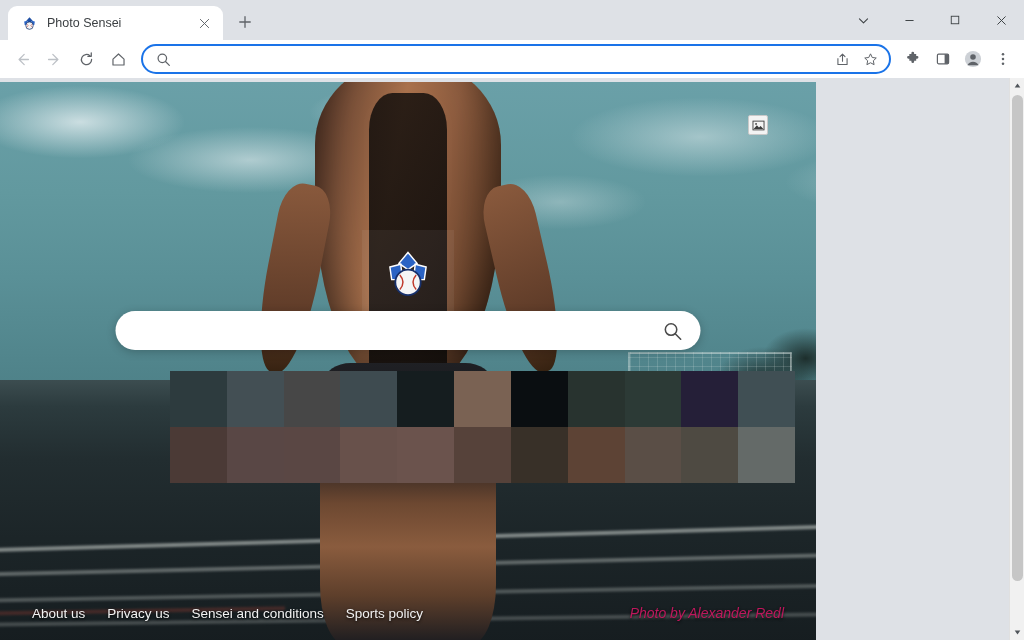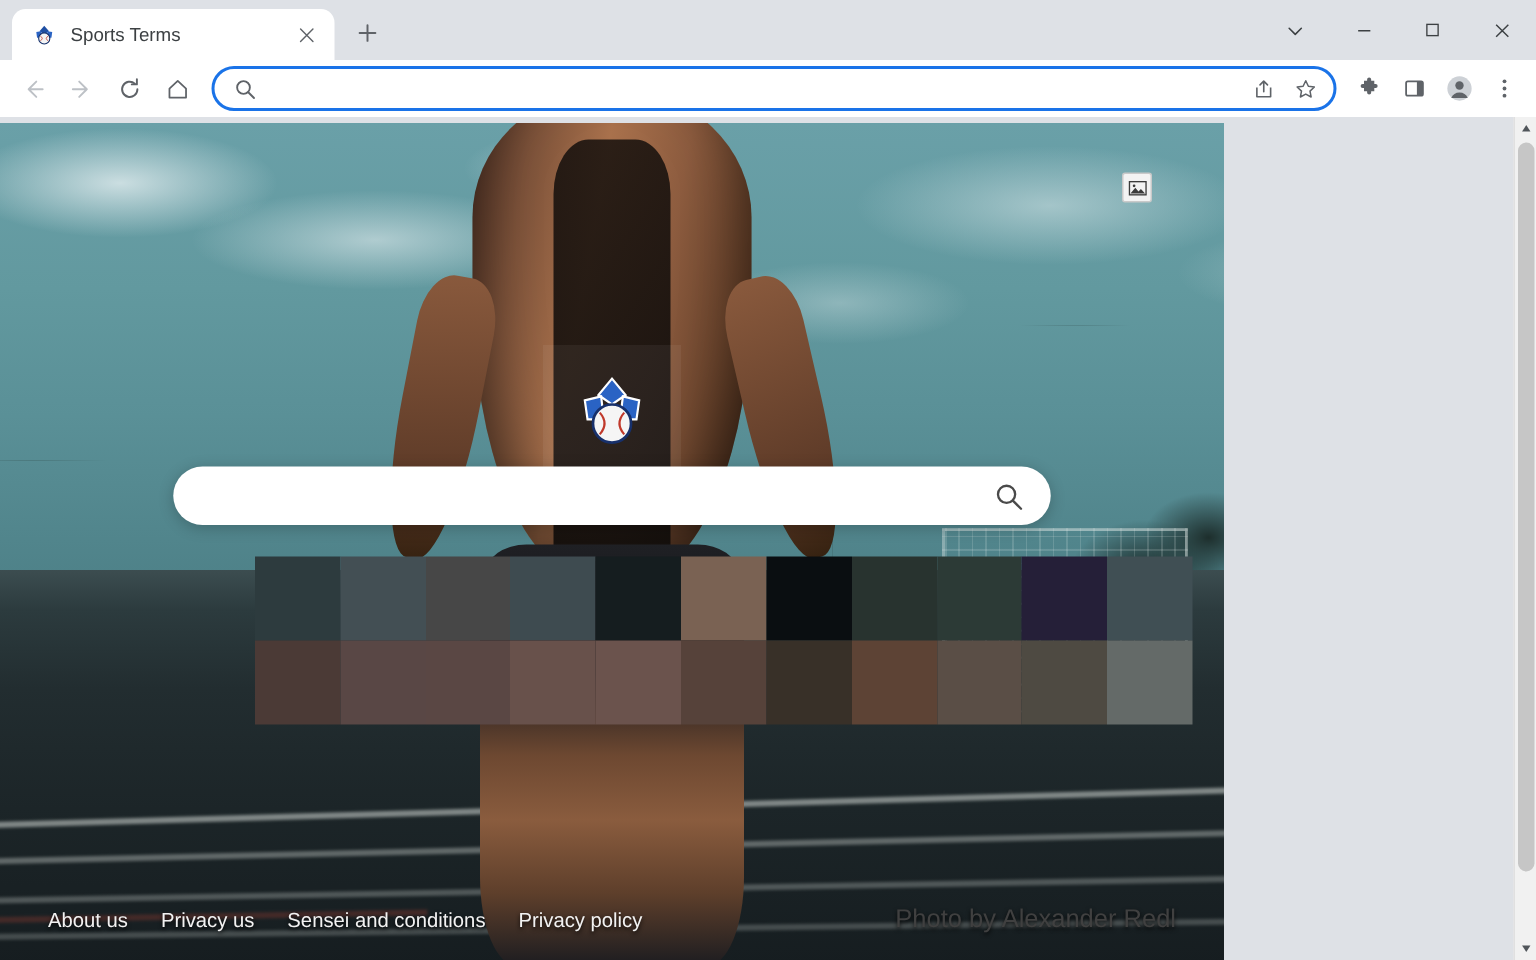--- a/index.html
+++ b/index.html
@@ -226,22 +226,22 @@
     height: 62px; display: flex; align-items: center;
     padding: 0 32px; justify-content: space-between;
   }
   .footer-links { display: flex; gap: 22px; }
   .footer-links a {
     color: #f2f2f2; font-size: 13.5px; text-decoration: none;
     text-shadow: 0 1px 3px rgba(0,0,0,.85);
     white-space: nowrap;
   }
   .footer-credit {
-    color: #404040; font-size: 17px;
-    text-shadow: 0 1px 3px rgba(0,0,0,.85); white-space: nowrap;
+    color: #be185d; font-size: 14px;
+    text-shadow: 0 1px 3px rgba(0,0,0,.85); white-space: nowrap; font-style: italic;
   }
 
   
   .scrollbar {
     position: absolute; right: 0; top: 78px; width: 15px; height: 562px;
     background: #f1f1f1; border-left: 1px solid #e0e0e0;
   }
   .sb-arrow {
     position: absolute; left: 0; width: 15px; height: 15px;
     display: flex; align-items: center; justify-content: center; color: #50555a;
@@ -262,21 +262,21 @@
     <div class="tab">
       <span class="tab-favicon">
         <svg viewBox="0 0 32 32" width="17" height="17">
           <path d="M16 4 L22 11 L16 15 L10 11 Z" fill="#1f4fa3"></path>
           <path d="M6 12 L12 11 L13 19 L7 19 Z" fill="#2a63c4"></path>
           <path d="M26 12 L20 11 L19 19 L25 19 Z" fill="#2a63c4"></path>
           <circle cx="16" cy="20" r="7" fill="#f4f4f4" stroke="#14306b" stroke-width="1.4"></circle>
           <path d="M11 17 Q16 20 11 23 M21 17 Q16 20 21 23" stroke="#c0392b" stroke-width="1" fill="none"></path>
         </svg>
       </span>
-      <span class="tab-title">Sports Terms</span>
+      <span class="tab-title">Photo Sensei</span>
       <span class="tab-close">
         <svg viewBox="0 0 16 16" width="11" height="11">
           <path d="M2 2 L14 14 M14 2 L2 14" stroke="currentColor" stroke-width="1.4" fill="none" stroke-linecap="round"></path>
         </svg>
       </span>
     </div>
     <div class="new-tab">
       <svg viewBox="0 0 16 16" width="14" height="14">
         <path d="M8 2 L8 14 M2 8 L14 8" stroke="currentColor" stroke-width="1.5" fill="none" stroke-linecap="round"></path>
       </svg>
@@ -455,21 +455,21 @@
           <div style="background: rgb(90, 78, 70);"></div>
           <div style="background: rgb(78, 74, 66);"></div>
           <div style="background: rgb(100, 106, 104);"></div>
         </div>
 
       <div class="footer">
         <div class="footer-links" id="footer-links">
             <a href="#">About us</a>
             <a href="#">Privacy us</a>
             <a href="#">Sensei and conditions</a>
-            <a href="#">Privacy policy</a>
+            <a href="#">Sports policy</a>
           </div>
         <div class="footer-credit">Photo by Alexander Redl</div>
       </div>
 
     </div>
   </div>
 
   <div class="scrollbar">
     <div class="sb-arrow up">
       <svg viewBox="0 0 10 10" width="7" height="7">

